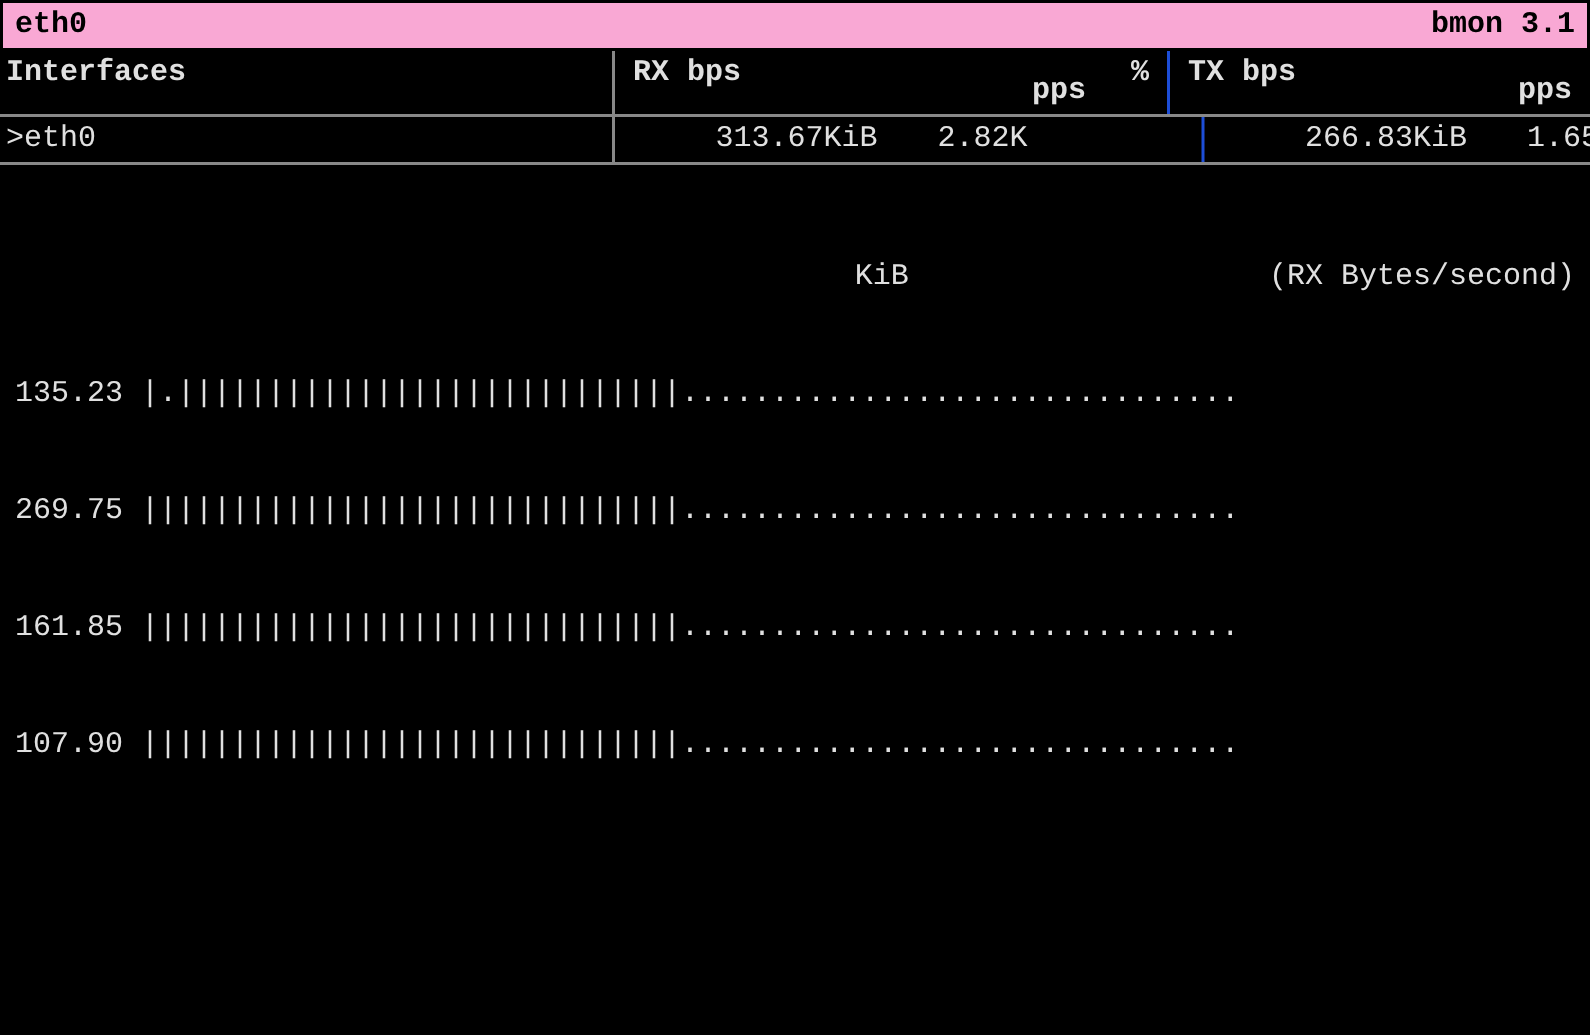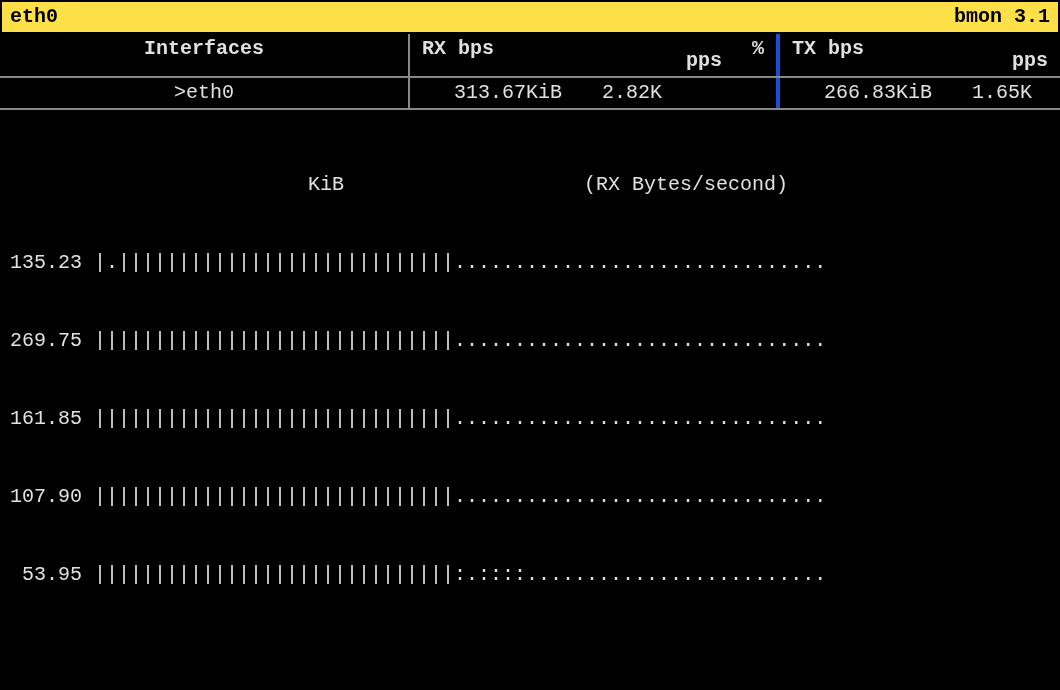--- a/index.html
+++ b/index.html
@@ -7,44 +7,43 @@
     background: #000;
     color: #e0e0e0;
     font-family: "Courier New", monospace;
     font-size: 20px;
     line-height: 1.3;
     width: 1060px;
     height: 690px;
     overflow: hidden;
   }
   .titlebar {
-    background: #fde047;
+    background: #f9a8d4;
     color: #000;
     display: flex;
     justify-content: space-between;
     padding: 2px 8px;
     font-weight: bold;
     border: 2px solid #000;
   }
   .headers {
     display: flex;
     border-bottom: 2px solid #888;
-    text-align: center;
   }
   .col-if { flex: 0 0 410px; padding: 2px 4px; border-right: 2px solid #888; }
-  .col-rx { flex: 0 0 370px; padding: 2px 12px; border-right: 4px solid #1d4ed8; display:flex; }
+  .col-rx { flex: 0 0 370px; padding: 2px 12px; border-right: 2px solid #1d4ed8; display:flex; }
   .col-tx { flex: 1 1 auto; padding: 2px 12px; display:flex; }
   .hdr { font-weight: bold; }
   .hdr .col-rx, .hdr .col-tx { justify-content: space-between; }
   .row .col-rx, .row .col-tx { gap: 40px; padding-left: 44px; }
   .pct { margin-left:auto;margin-top:12px; }
-  .row { display: flex; }
+  .row { display: flex; gap: 23px; }
   .row .col-if { font-weight: normal; }
   .graph-section { padding: 10px 10px 0 10px; white-space: pre; }
-  .graph-title { text-align: center; font-family: Liberation Mono, monospace; }
+  .graph-title { text-align: right; font-family: Liberation Mono, monospace; }
   .graph-line { white-space: pre; }
 </style>
 </head>
 <body>
 
 <div class="titlebar">
   <span>eth0</span>
   <span>bmon 3.1</span>
 </div>
 
@@ -72,15 +71,14 @@
     <span>1.65K</span>
   </div>
 </div>
 
 <div class="graph-section">
   <div class="graph-title">   <span>KiB</span>                    <span>(RX Bytes/second)</span></div>
   <div class="graph-line">135.23 |.||||||||||||||||||||||||||||...............................</div>
   <div class="graph-line">269.75 ||||||||||||||||||||||||||||||...............................</div>
   <div class="graph-line">161.85 ||||||||||||||||||||||||||||||...............................</div>
   <div class="graph-line">107.90 ||||||||||||||||||||||||||||||...............................</div>
-  <div class="graph-line"> 53.95 ||||||||||||||||||||||||||||||:.::::.........................</div>
   
 </div>
 
 </body></html>

